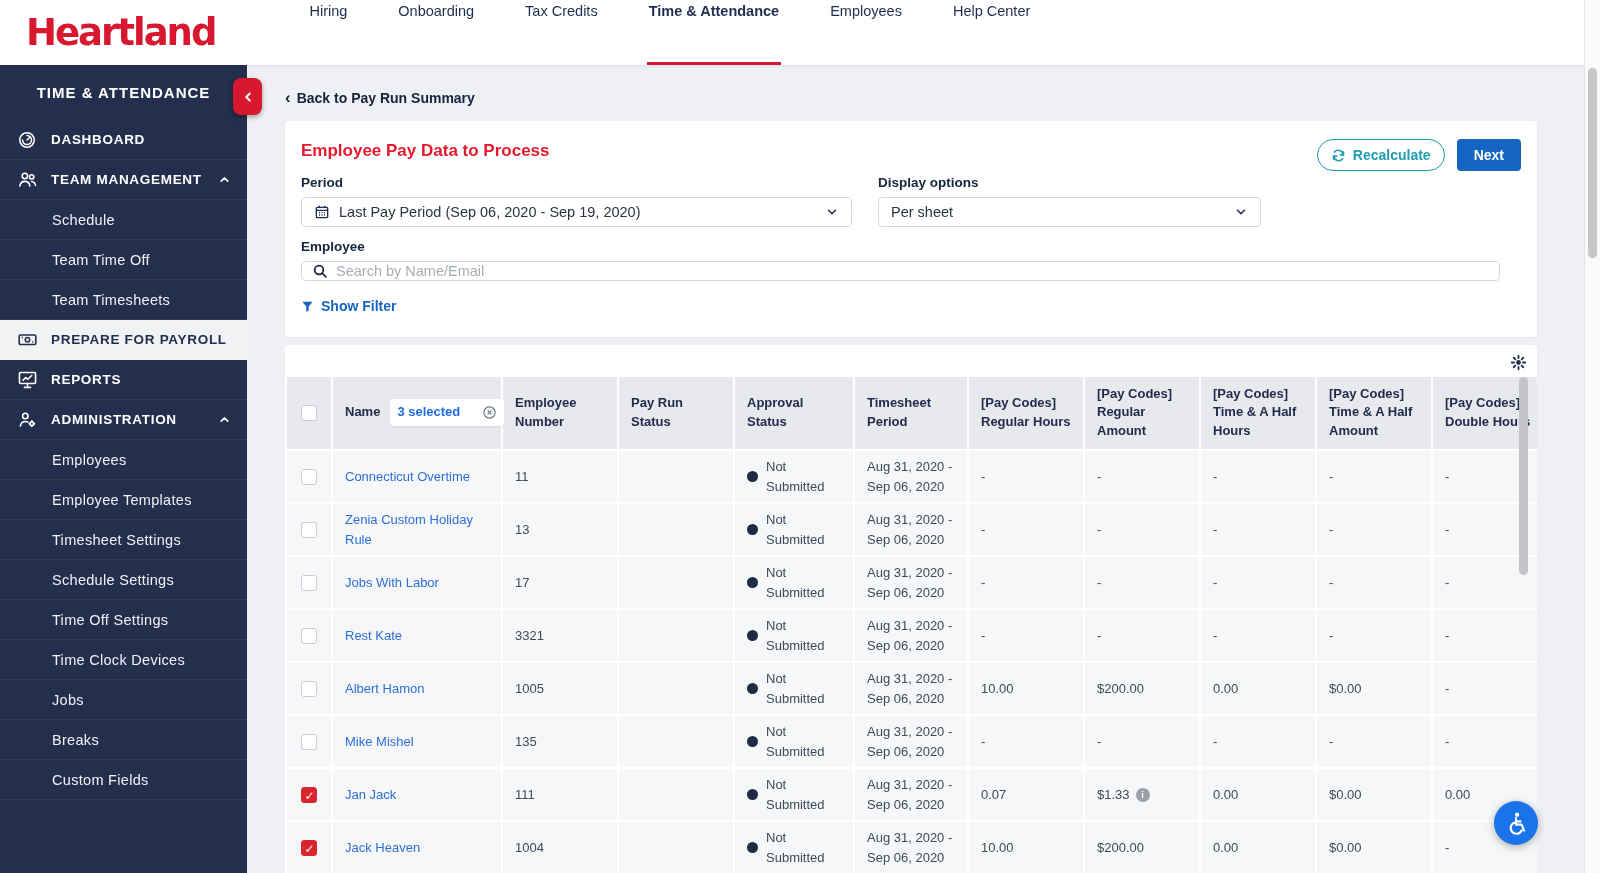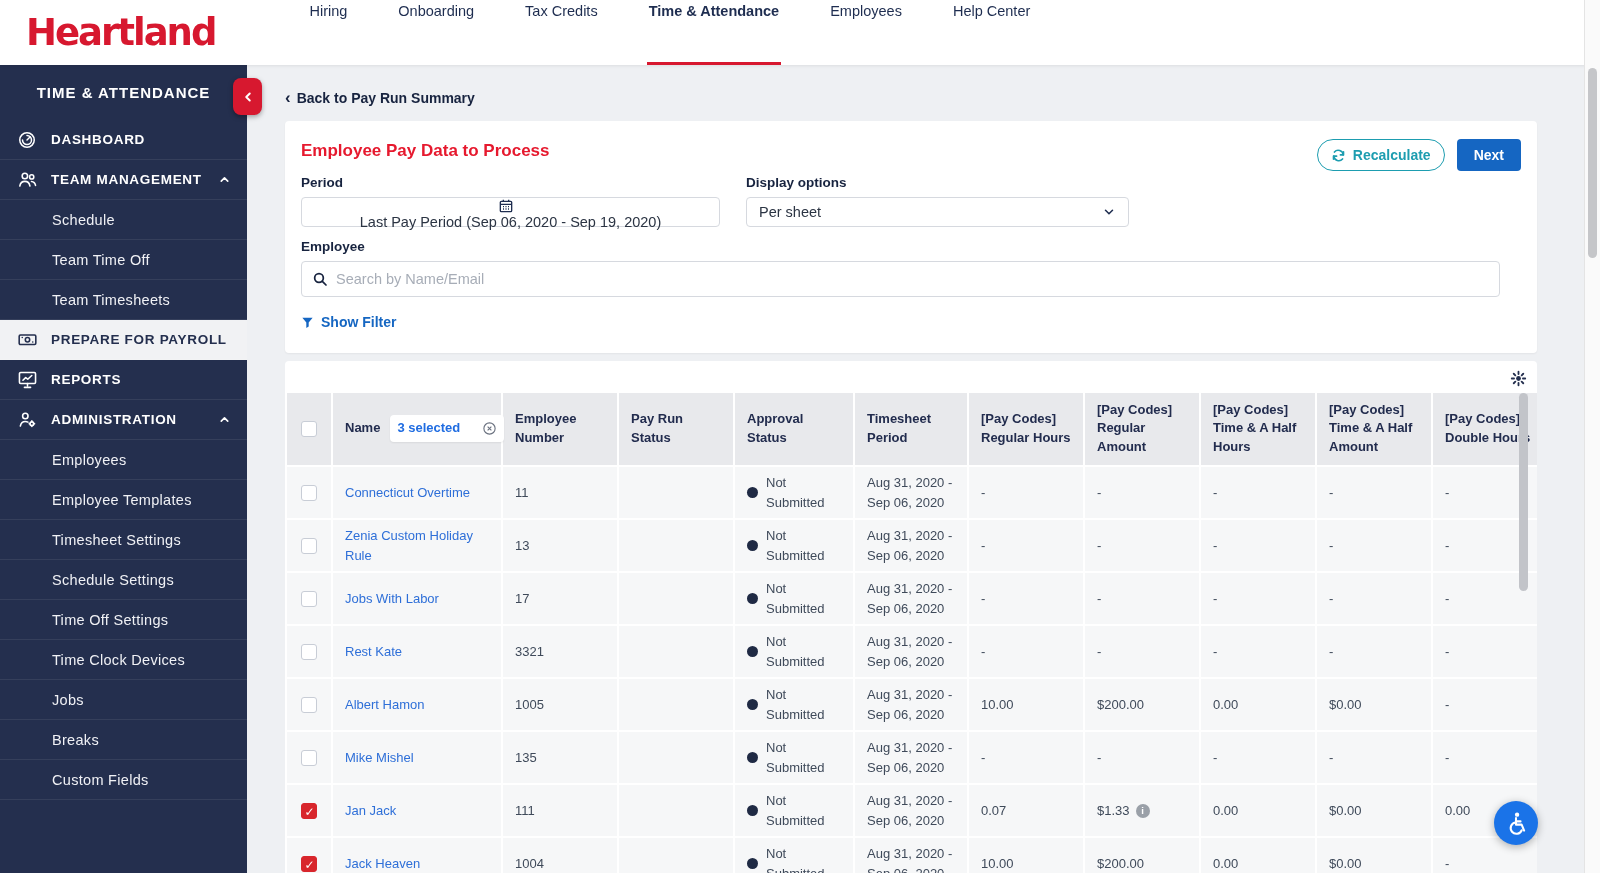--- a/index.html
+++ b/index.html
@@ -62,25 +62,25 @@
   .btn-recalc { display:inline-flex; align-items:center; gap:7px; border:1px solid #1d9db0; color:#1d9db0;
                 background:#fff; border-radius:16px; padding:7px 13px; font-size:14px; font-weight:700; cursor:pointer; }
   .btn-next { background:#1566c2; color:#fff; border:none; border-radius:4px; padding:7px 17px;
               font-size:14px; font-weight:700; cursor:pointer; }
 
   .filters-row { display:flex; gap:26px; }
   .field-label { font-size:13.5px; font-weight:700; color:#17233f; margin-bottom:7px; }
   .select-box { height:30px; border:1px solid #d6d9df; border-radius:4px; background:#fff;
                 display:flex; align-items:center; padding:0 12px; font-size:14.5px; color:#2b3443; cursor:pointer; }
   .select-box .grow { flex:1; }
-  .period-field { width:419px;flex-direction:column; }
+  .period-field { width:551px; }
   .display-field { width:383px; }
   .cal-icon { margin-right:9px; display:flex; }
   .employee-field { margin-top:12px; }
-  .search-box { height:36px; width:1199px; border:1px solid #d6d9df; border-radius:4px; background:#fff;
+  .search-box { height:20px; width:1199px; border:1px solid #d6d9df; border-radius:4px; background:#fff;
                 display:flex; align-items:center; padding:0 10px; }
   .search-box input { border:none; outline:none; flex:1; font-size:14.5px; color:#2b3443;
                       font-family:"Liberation Sans","DejaVu Sans",sans-serif; margin-left:8px; }
   .search-box input::placeholder { color:#a7adb7; }
   .show-filter { display:inline-flex; align-items:center; gap:7px; margin-top:17px; color:#1566c2;
                  font-size:14px; font-weight:700; cursor:pointer; }
 
   
   .table-section { margin:8px 47px 0 38px; background:#fff; border-radius:4px 4px 0 0; height:548px;
                    overflow:hidden; position:relative; padding-top:6px; }

